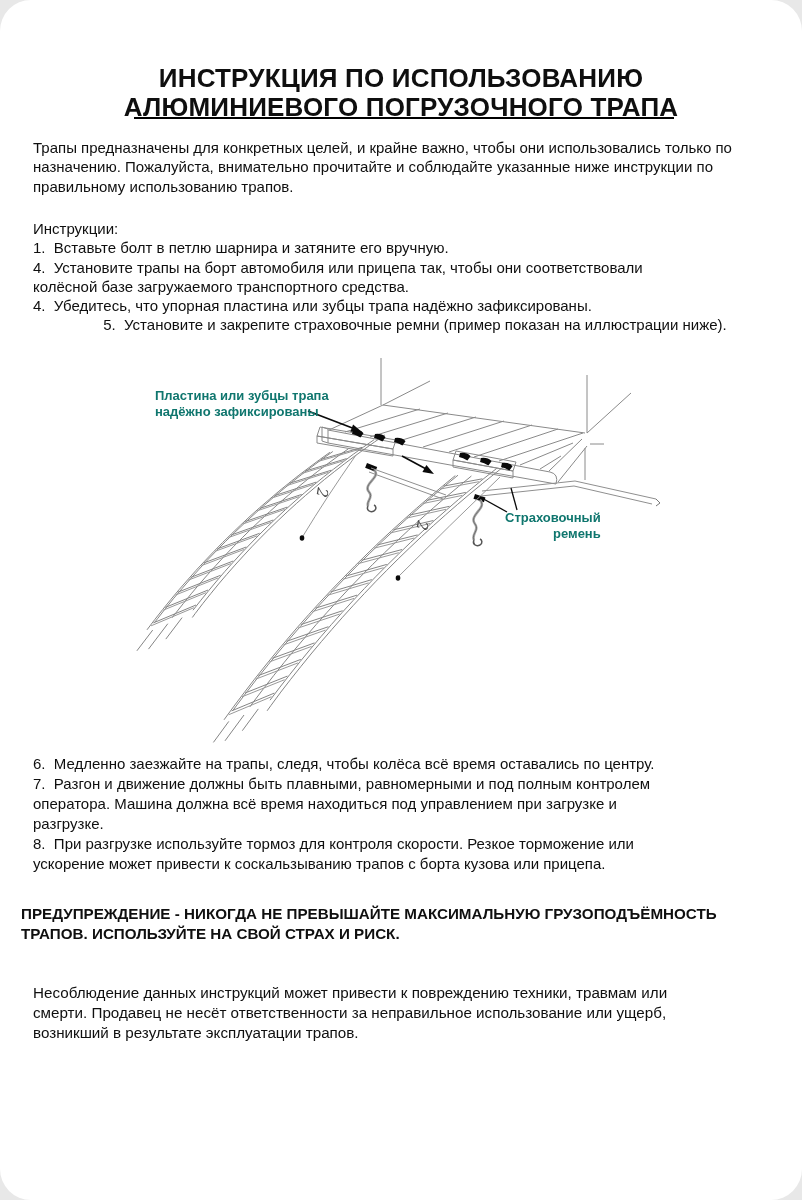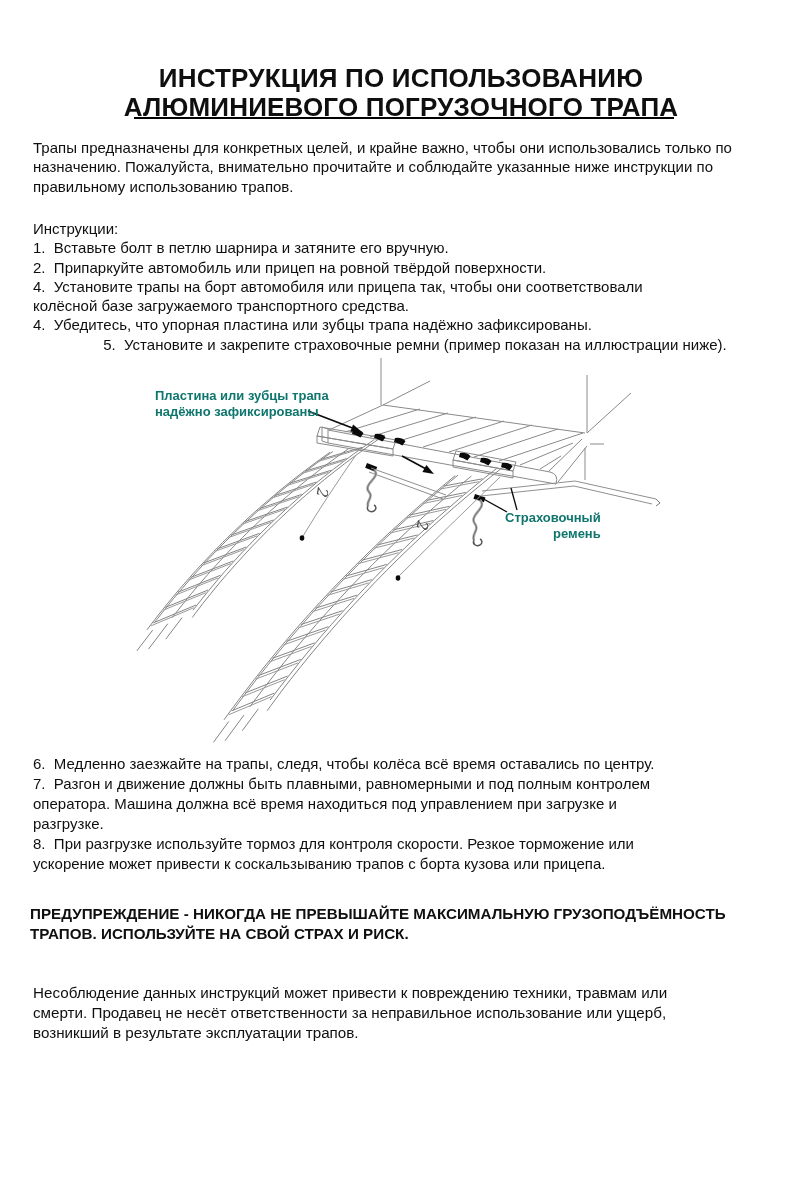--- a/index.html
+++ b/index.html
@@ -1,29 +1,29 @@
 <!DOCTYPE html>
 <html><head>
 <meta charset="utf-8">
 <style>
   html,body{margin:0;padding:0;background:#e8e8e8;}
   .page{position:relative;width:802px;height:1200px;margin:0 auto;background:#ffffff;
-        font-family:"Liberation Sans",sans-serif;color:#0f0f0f;overflow:hidden;}
+        font-family:"Liberation Sans",sans-serif;color:#0f0f0f;overflow:hidden;border-radius:31px;}
   .abs{position:absolute;}
   .txt{position:absolute;white-space:pre-wrap;}
   .title{position:absolute;left:0;top:64px;width:802px;text-align:center;
          font-size:26px;font-weight:bold;line-height:28.5px;letter-spacing:0.2px;}
   .title-underline{position:absolute;left:134px;top:117px;width:540px;height:0;
          border-bottom:2.5px solid #000;}
   .intro{left:33px;top:138px;width:764px;font-size:15px;line-height:19.4px;}
   .instr{left:33px;top:219px;width:764px;font-size:15px;line-height:19.3px;}
   .instr p{margin:0;}
   .post{left:33px;top:754px;width:764px;font-size:15px;line-height:20px;}
   .post p{margin:0;}
-  .warning{left:30px;top:904px;width:764px;font-size:15.2px;line-height:20px;font-weight:bold;}
+  .warning{left:21px;top:904px;width:764px;font-size:15.2px;line-height:20px;font-weight:bold;}
   .disclaimer{left:33px;top:983px;width:764px;font-size:15.2px;line-height:20px;}
   .illu-label{position:absolute;font-size:13px;font-weight:bold;line-height:15.8px;
          white-space:pre-wrap;color:#0f766e;}
   .lbl-plate{left:155px;top:388px;}
   .lbl-strap{left:505px;top:510px;text-align:right;}
   svg.illu{position:absolute;left:0;top:350px;width:802px;height:402px;}
 </style>
 </head>
 <body>
 
@@ -35,21 +35,20 @@
   </div>
   <div class="title-underline"></div>
 
   <div class="txt intro">Трапы предназначены для конкретных целей, и крайне важно, чтобы они использовались только по
 назначению. Пожалуйста, внимательно прочитайте и соблюдайте указанные ниже инструкции по
 правильному использованию трапов.</div>
 
   <div class="instr abs">
     <p>Инструкции:</p>
     <p class="txt-item" style="white-space:pre-wrap;">1.  Вставьте болт в петлю шарнира и затяните его вручную.</p>
-    <p class="txt-item" style="white-space:pre-wrap;">2.  Припаркуйте автомобиль или прицеп на ровной твёрдой поверхности.</p>
     <p class="txt-item" style="white-space:pre-wrap;">4.  Установите трапы на борт автомобиля или прицепа так, чтобы они соответствовали
 колёсной базе загружаемого транспортного средства.</p>
     <p class="txt-item" style="white-space:pre-wrap;">4.  Убедитесь, что упорная пластина или зубцы трапа надёжно зафиксированы.</p>
     <p class="txt-item" style="white-space:pre-wrap;text-align:center;">5.  Установите и закрепите страховочные ремни (пример показан на иллюстрации ниже).</p>
   </div>
 
   <svg class="illu" id="illu" viewBox="0 350 802 402" xmlns="http://www.w3.org/2000/svg">
       <g>
         <line x1="381" y1="358" x2="381" y2="405" stroke="#8a8a8a" stroke-width="1"></line>
         <line x1="383" y1="405" x2="430" y2="381" stroke="#8a8a8a" stroke-width="1"></line>

